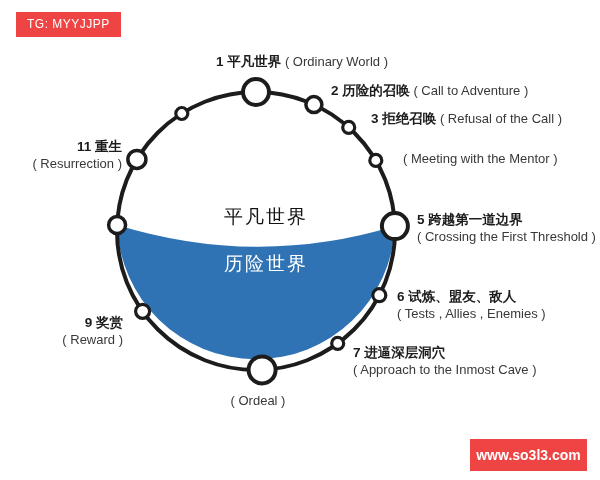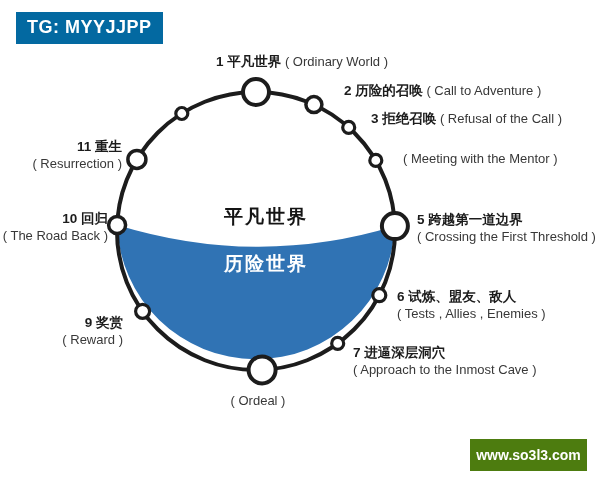--- a/index.html
+++ b/index.html
@@ -8,61 +8,61 @@
     font-family: "Liberation Sans", "DejaVu Sans", sans-serif;
     background:#ffffff;
     position:relative;
     overflow:hidden;
   }
   .stage-canvas { position:absolute; left:0; top:0; width:600px; height:480px; }
 
   
   .tg-badge {
     position:absolute; left:16px; top:12px;
-    background:#0369a1; color:#fff;
-    font-weight:bold; font-size:18px; letter-spacing:0.5px;
+    background:#ef4444; color:#fff;
+    font-weight:normal; font-size:12px; letter-spacing:0.5px;
     padding:5px 11px 6px 11px;
   }
   .site-badge {
     position:absolute; left:470px; top:439px; width:117px; height:32px;
-    background:#4d7c0f; color:#fff;
+    background:#ef4444; color:#fff;
     font-weight:bold; font-size:14px;
     display:flex; align-items:center; justify-content:center;
   }
   .watermark {
     position:absolute; left:474px; top:390px;
     color:#d6d6d6; font-size:15px; font-weight:bold;
     white-space:nowrap;
   }
 
   
   svg.diagram { position:absolute; left:0; top:0; }
 
   
   .inner-label {
     position:absolute; transform:translateX(-50%);
-    font-weight:bold; font-size:19px; letter-spacing:2px;
+    font-weight:normal; font-size:19px; letter-spacing:2px;
     white-space:nowrap;
   }
   .inner-top    { left:266px; top:204px; color:#141414; }
   .inner-bottom { left:266px; top:251px; color:#ffffff; }
 
   
   .stage {
     position:absolute; white-space:nowrap;
     font-size:13px; line-height:17px; color:#222;
   }
   .stage .zh { font-weight:bold; font-size:13.5px; color:#1c1c1c; }
   .stage .en { font-weight:normal; font-size:13px; color:#383838; }
   .stage.block .en { display:block; }
   .stage.right  { text-align:right; }
   .stage.center { text-align:center; transform:translateX(-50%); }
 
   .s1  { left:276px; top:53px;  transform:translateX(-50%);margin-left:26px; }
-  .s2  { left:344px; top:82px;  }
+  .s2  { left:331px; top:82px;  }
   .s3  { left:371px; top:110px; }
   .s4  { left:403px; top:150px; }
   .s5  { left:417px; top:211px; }
   .s6  { left:397px; top:288px; }
   .s7  { left:353px; top:344px; }
   .s8  { left:258px; top:392px; }
   .s9  { right:477px; top:314px; }
   .s10 { right:492px; top:210px; }
   .s11 { right:478px; top:138px; }
   .s12 { right:417px; top:79px;  }
@@ -122,24 +122,20 @@
     <span class="zh">7 进逼深层洞穴</span>
     <span class="en">( Approach to the Inmost Cave )</span>
   </div>
   <div class="stage s8 block center">
     <span class="en">( Ordeal )</span>
   </div>
   <div class="stage s9 block right">
     <span class="zh">9 奖赏</span>
     <span class="en">( Reward )</span>
   </div>
-  <div class="stage s10 block right">
-    <span class="zh">10 回归</span>
-    <span class="en">( The Road Back )</span>
-  </div>
   <div class="stage s11 block right">
     <span class="zh">11 重生</span>
     <span class="en">( Resurrection )</span>
   </div>
 
   <div class="tg-badge">TG: MYYJJPP</div>
   <div class="site-badge">www.so3l3.com</div>
 
 </div>
 

